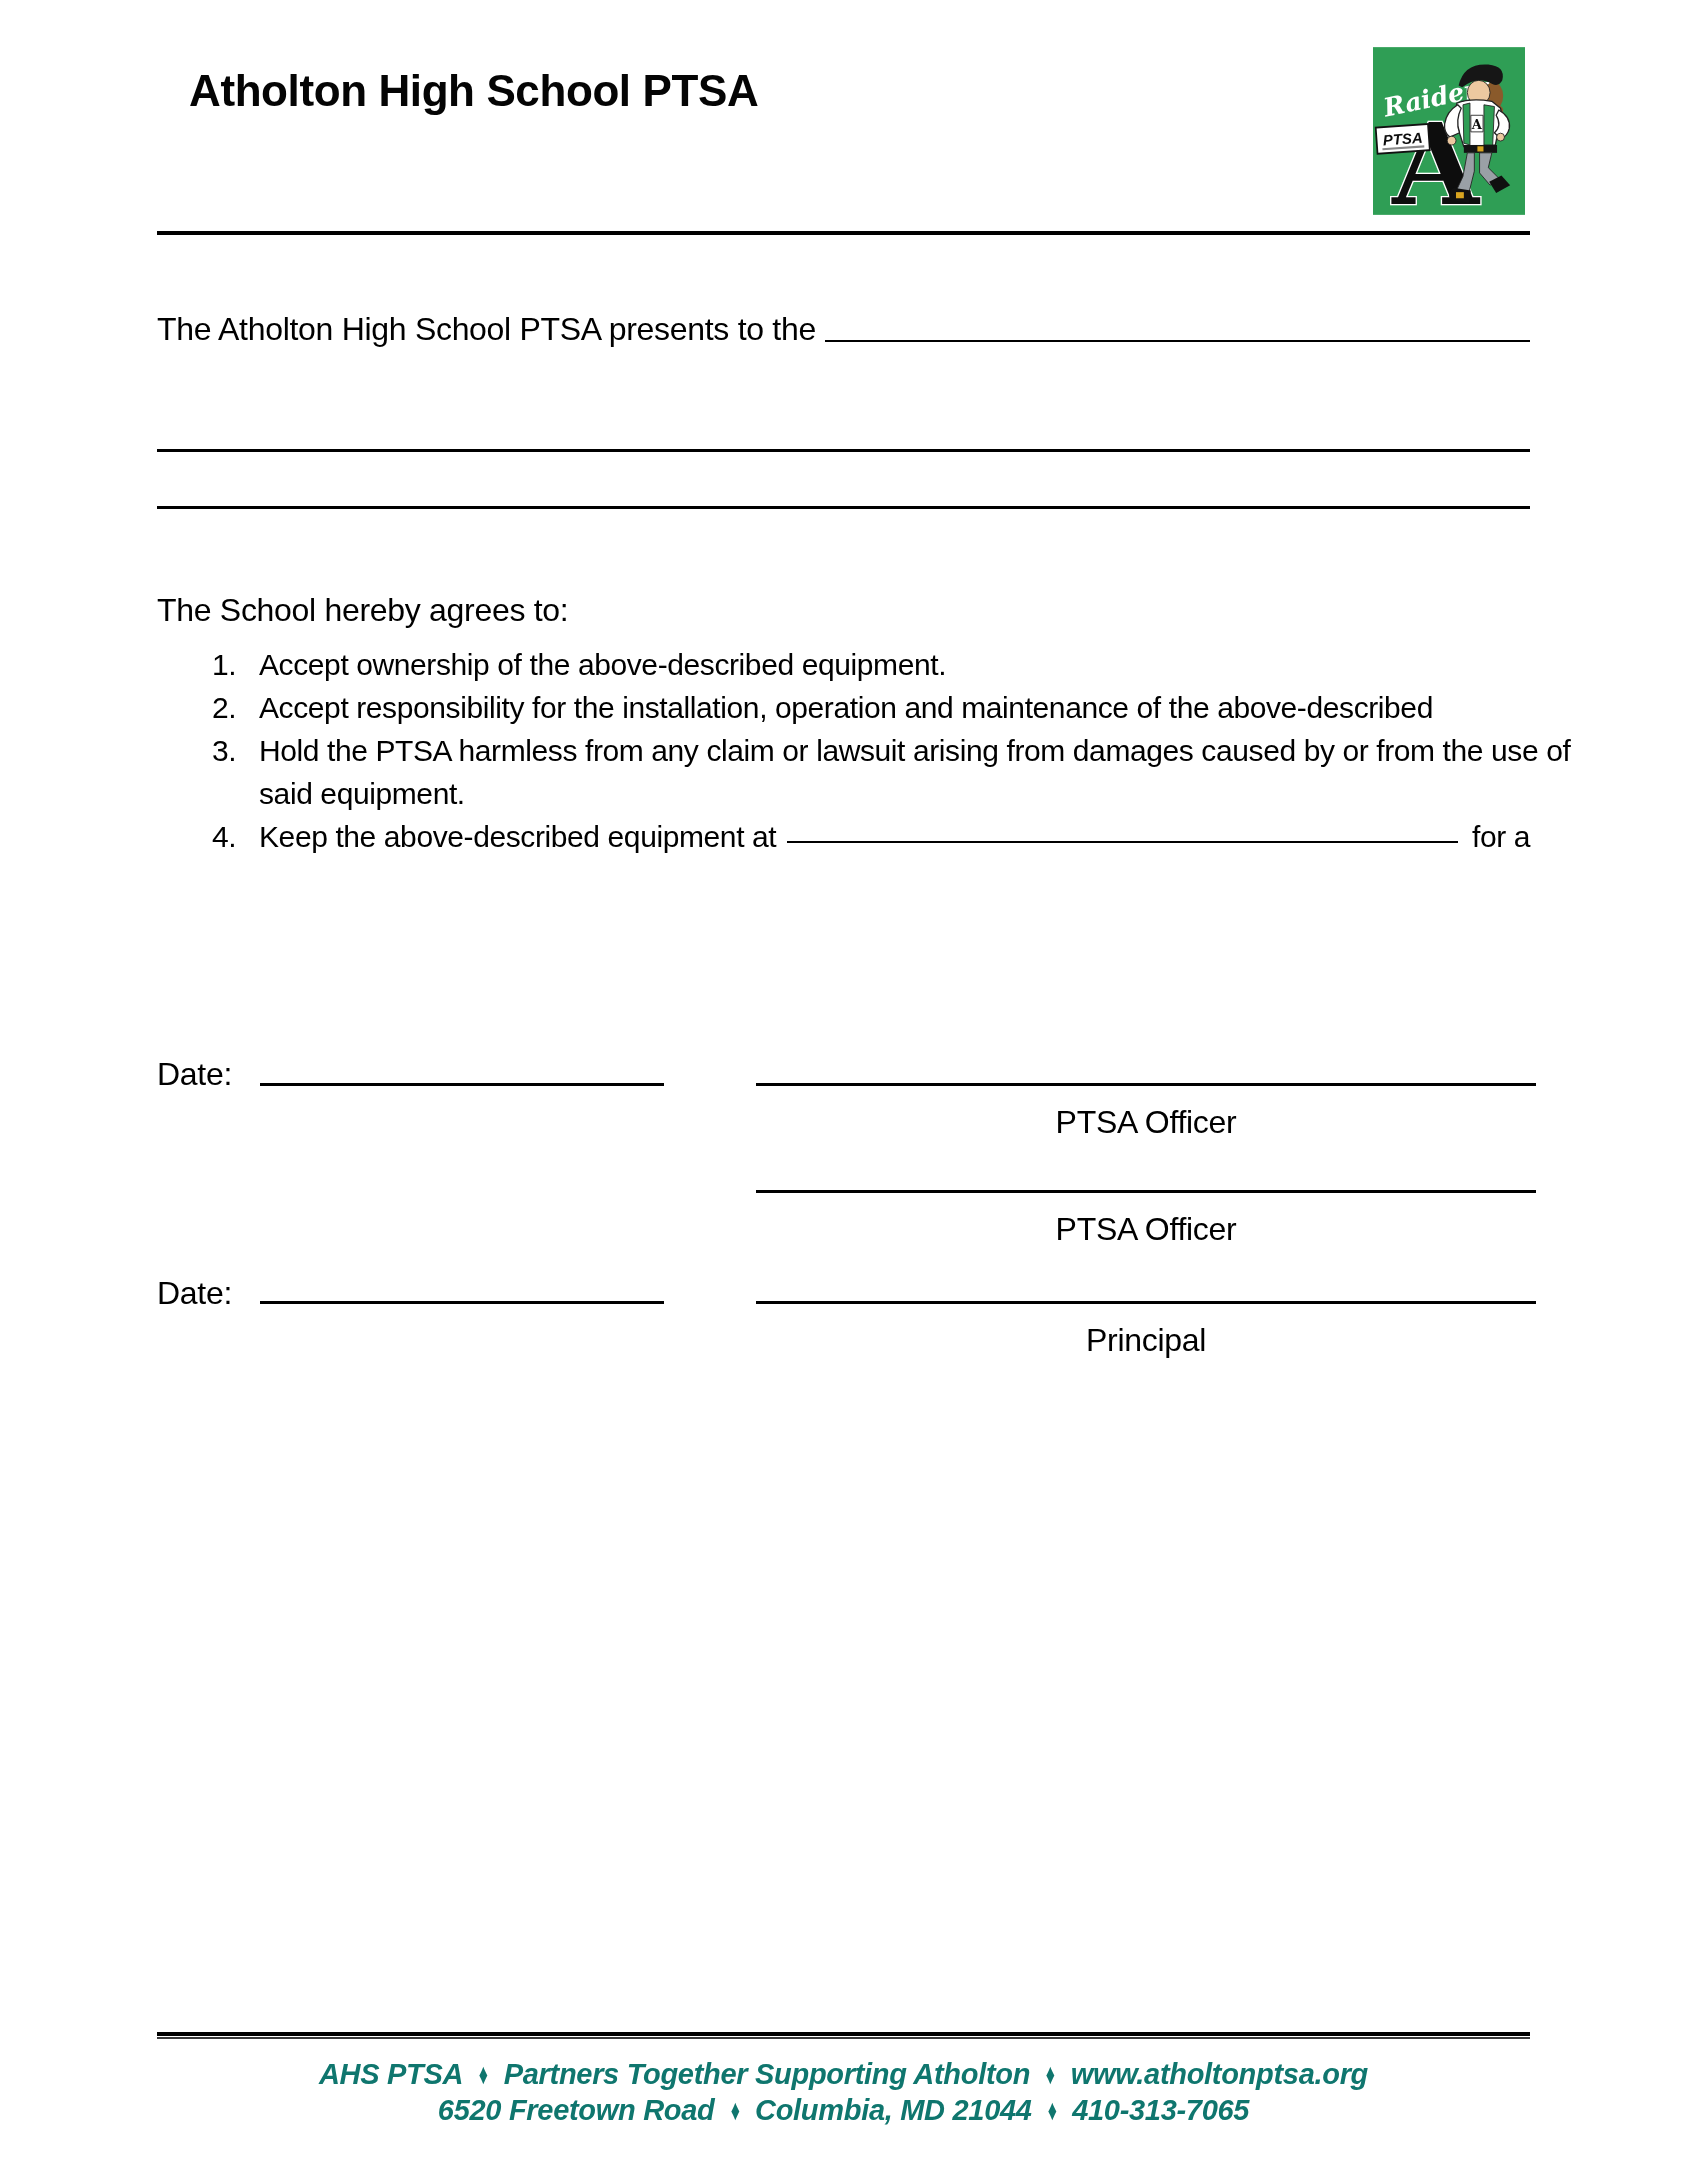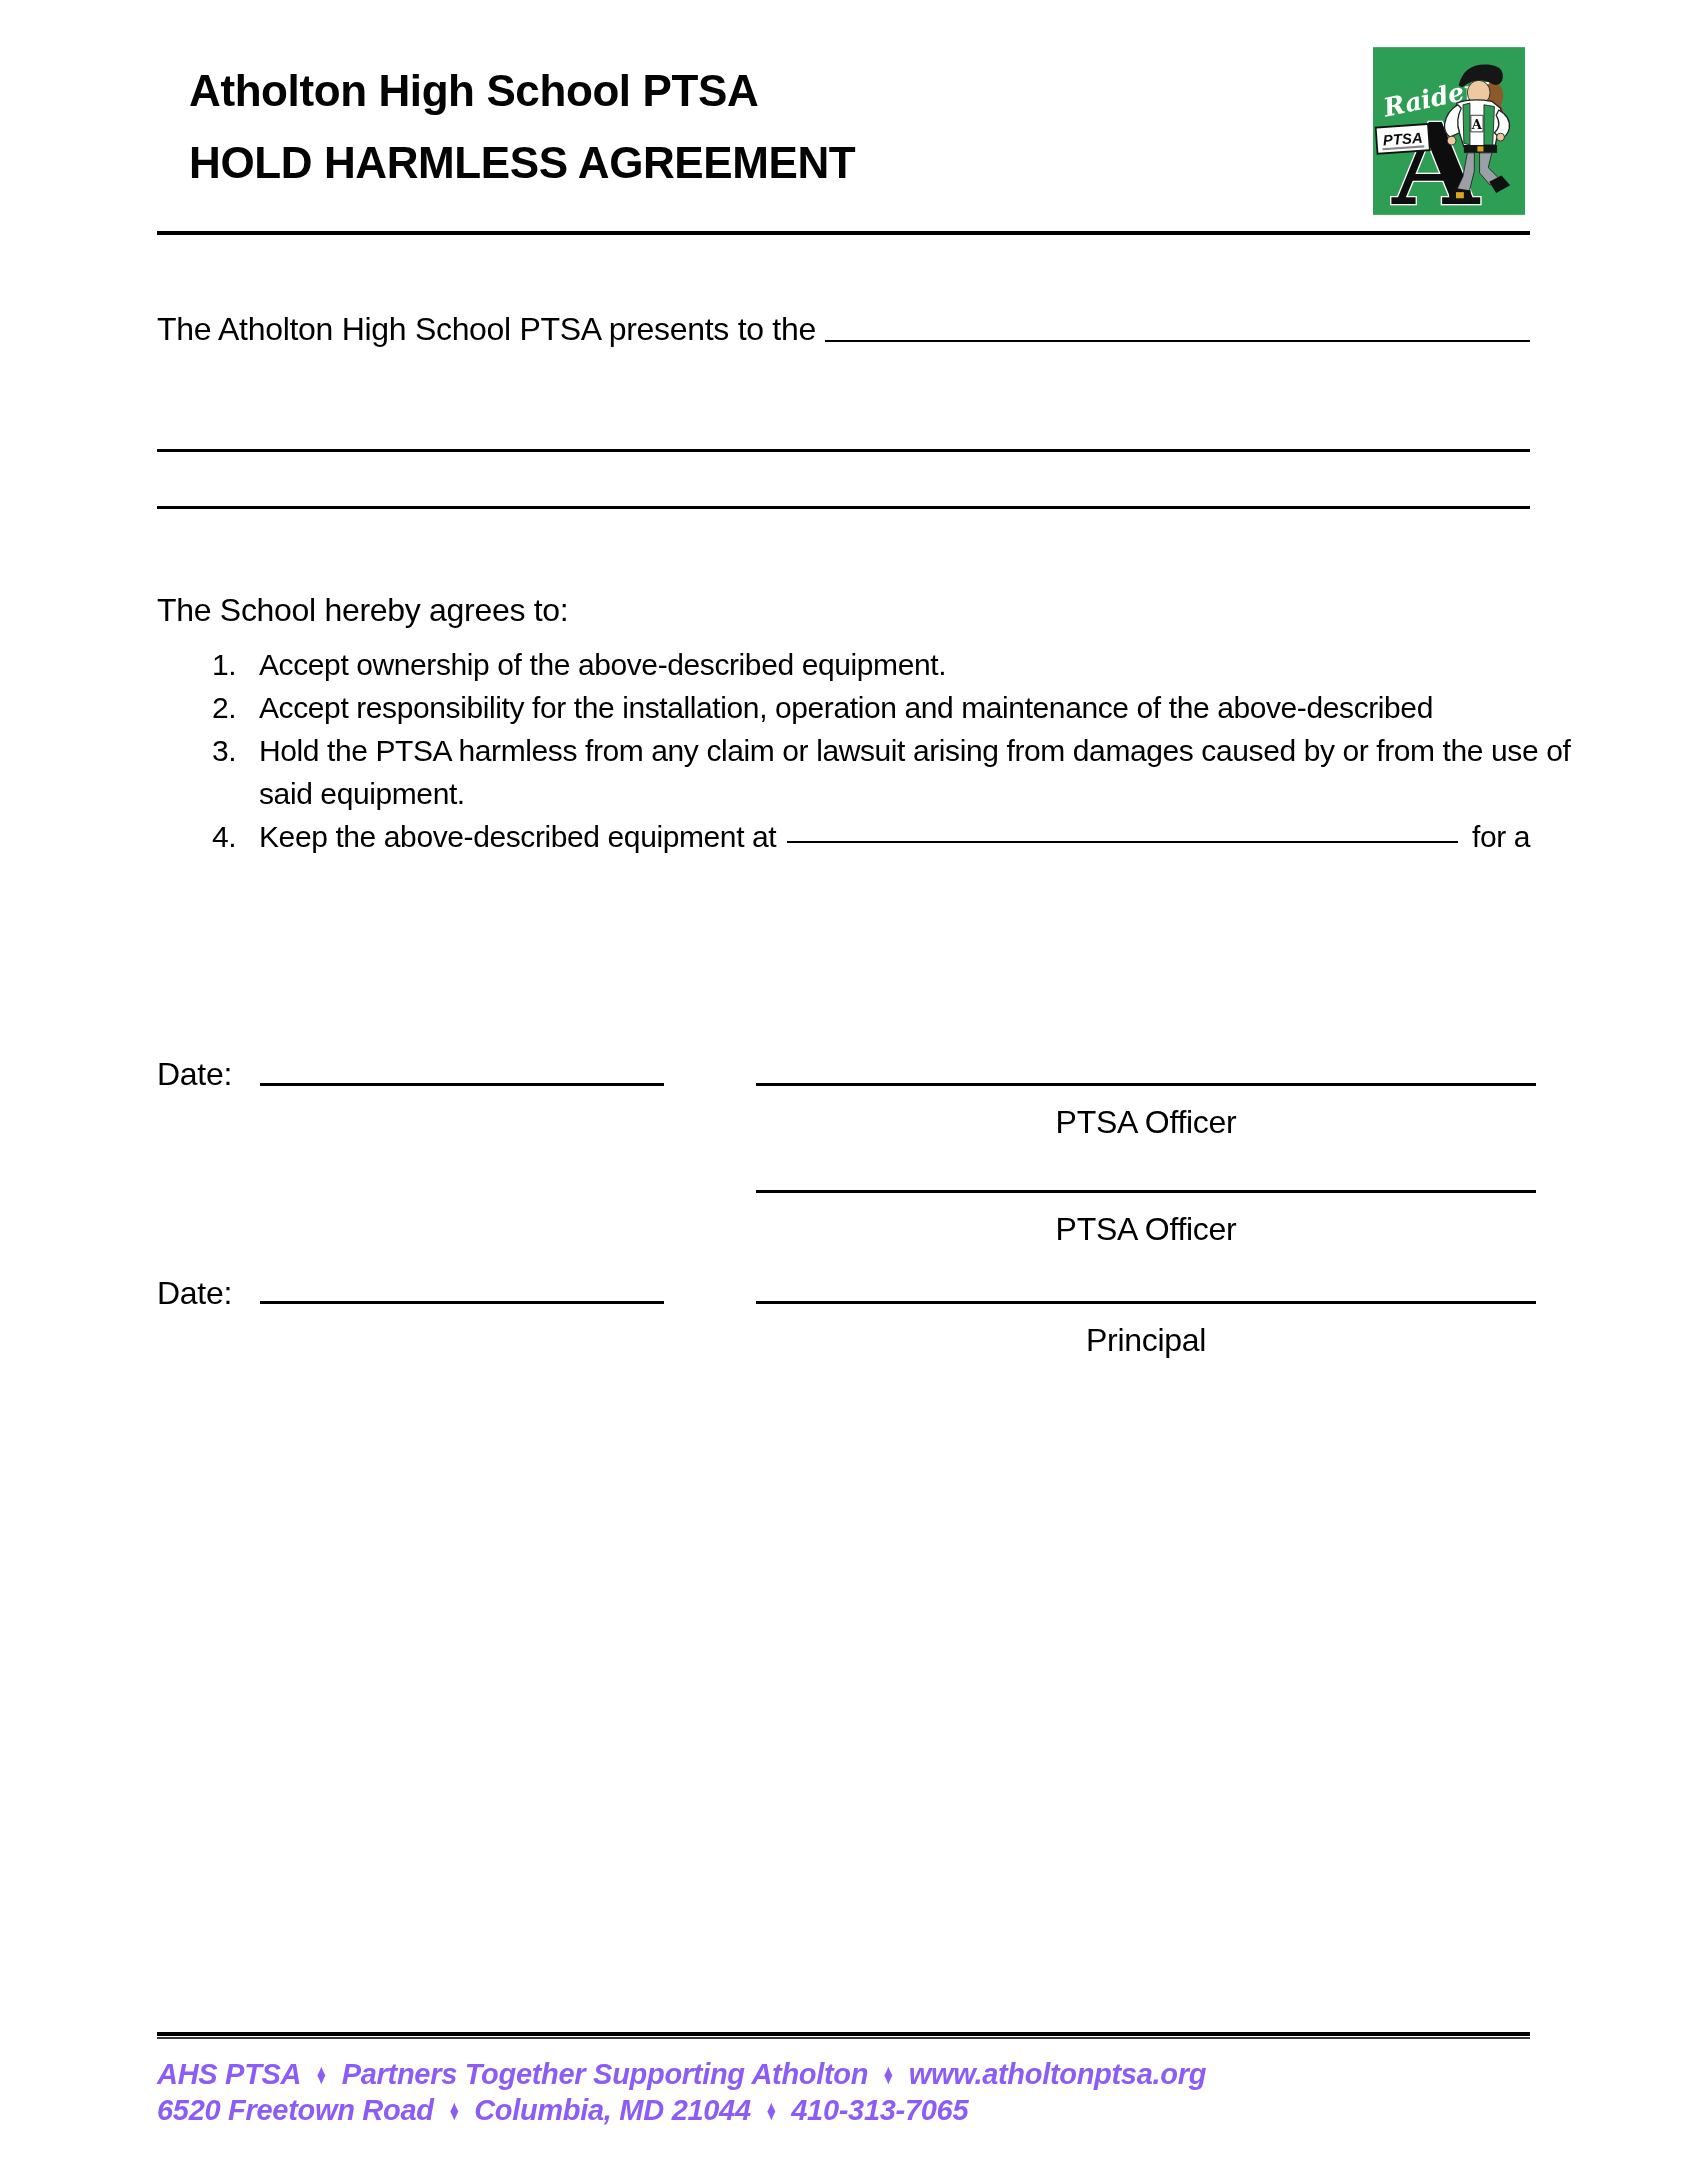--- a/index.html
+++ b/index.html
@@ -57,36 +57,35 @@
   .sline{height:2.6px;background:#000;left:756px;width:780px;}
   .sig-caption{
     left:756px;width:780px;text-align:center;
     font-size:32px;line-height:32px;letter-spacing:-0.3px;
   }
   
   .frule{left:157px;top:2032px;width:1373px;}
   .frule .bar1{height:3.5px;background:#000;}
   .frule .bar2{height:1.7px;background:#3a3a3a;margin-top:1.7px;}
   .fline{
-    left:157px;width:1373px;
+    left:157px;width:1373px;text-align:center;
     font-size:29px;font-weight:bold;font-style:italic;
-    color:#8b5cf6;line-height:33px;letter-spacing:-0.3px;
+    color:#0f766e;line-height:33px;letter-spacing:-0.3px;
   }
   .diamond{display:inline-block;transform:scaleX(0.62);margin:0 13px;}
   
   .logo{left:1373px;top:47px;width:152px;height:168px;}
 </style>
 </head>
 <body>
 
 <div class="page">
 
   <div class="abs title">
     <div>Atholton High School PTSA</div>
-    <div>HOLD HARMLESS AGREEMENT</div>
   </div>
 
   <div class="abs logo">
     <svg width="152" height="168" viewBox="0 0 174 192">
       <rect x="0" y="0" width="174" height="192" fill="#2f9e55"></rect>
       <text transform="rotate(-12 60 62)" x="12" y="70" font-family="DejaVu Serif, serif" font-style="italic" font-weight="bold" font-size="29" fill="#ffffff">Raiders</text>
       <text x="22" y="180" font-family="DejaVu Serif, serif" font-weight="bold" font-size="128" fill="#0d0d0d" stroke="#ffffff" stroke-width="3" paint-order="stroke">A</text>
 
       <g stroke-linejoin="round">
         <ellipse cx="138" cy="56" rx="11" ry="16" fill="#8a5a2b"></ellipse>

